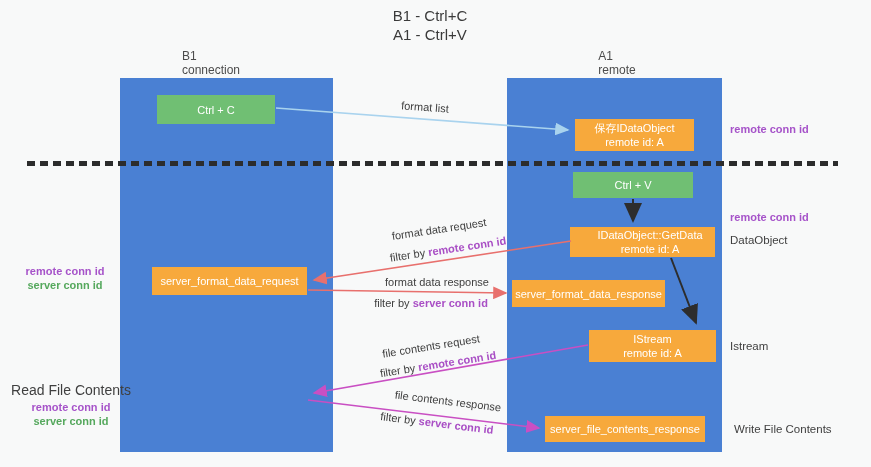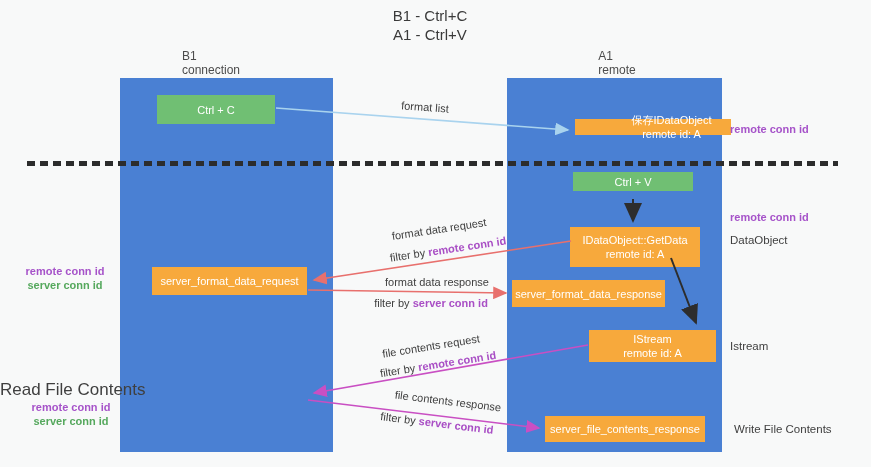--- a/index.html
+++ b/index.html
@@ -30,21 +30,21 @@
         justify-content:center;color:#fff;font-size:11px;line-height:14px;text-align:center;
         white-space:nowrap;}
   .node.green{background:#70bf73;}
   .node.orange{background:#f7a93c;}
 
   
   .side-label{position:absolute;font-size:11.5px;color:#3f3f3f;white-space:nowrap;z-index:4;}
   .side-label.purple{color:#a653c9;font-weight:700;font-size:11px;}
   .label-group{position:absolute;text-align:center;z-index:4;}
   .label-group div{font-size:11px;line-height:14px;white-space:nowrap;}
-  .label-group .black{color:#3f3f3f;font-size:17px;}
+  .label-group .black{color:#3f3f3f;font-size:14px;}
   .label-group .purple{color:#a653c9;font-weight:700;}
   .label-group .green{color:#55a85d;font-weight:700;}
 
   
   .flow-label{position:absolute;font-size:11px;color:#3e3e3e;white-space:nowrap;z-index:4;}
   .flow-label .key{color:#a94fc5;font-weight:700;}
 
   
   svg.arrows{position:absolute;left:0;top:0;z-index:3;pointer-events:none;}
 </style>
@@ -67,28 +67,28 @@
     <div>remote</div>
   </div>
 
   <div class="column left"></div>
   <div class="column right"></div>
 
   <div class="divider"></div>
 
   <div class="node green" style="left:157px;top:95px;width:118px;height:29px;">Ctrl + C</div>
 
-  <div class="node orange" style="left:575px;top:119px;width:119px;height:16px;padding-left:37px;">
+  <div class="node orange" style="left:575px;top:119px;width:119px;height:32px;">
     <div>保存IDataObject</div>
     <div>remote id: A</div>
   </div>
 
-  <div class="node green" style="left:573px;top:172px;width:120px;height:19px;">Ctrl + V</div>
+  <div class="node green" style="left:573px;top:172px;width:120px;height:26px;">Ctrl + V</div>
 
-  <div class="node orange" style="left:570px;top:227px;width:130px;height:40px;">
+  <div class="node orange" style="left:570px;top:227px;width:130px;height:30px;padding-left:15px;">
     <div>IDataObject::GetData</div>
     <div>remote id: A</div>
   </div>
 
   <div class="node orange" style="left:512px;top:280px;width:153px;height:27px;">server_format_data_response</div>
 
   <div class="node orange" style="left:152px;top:267px;width:155px;height:28px;">server_format_data_request</div>
 
   <div class="node orange" style="left:589px;top:330px;width:127px;height:32px;">
     <div>IStream</div>

